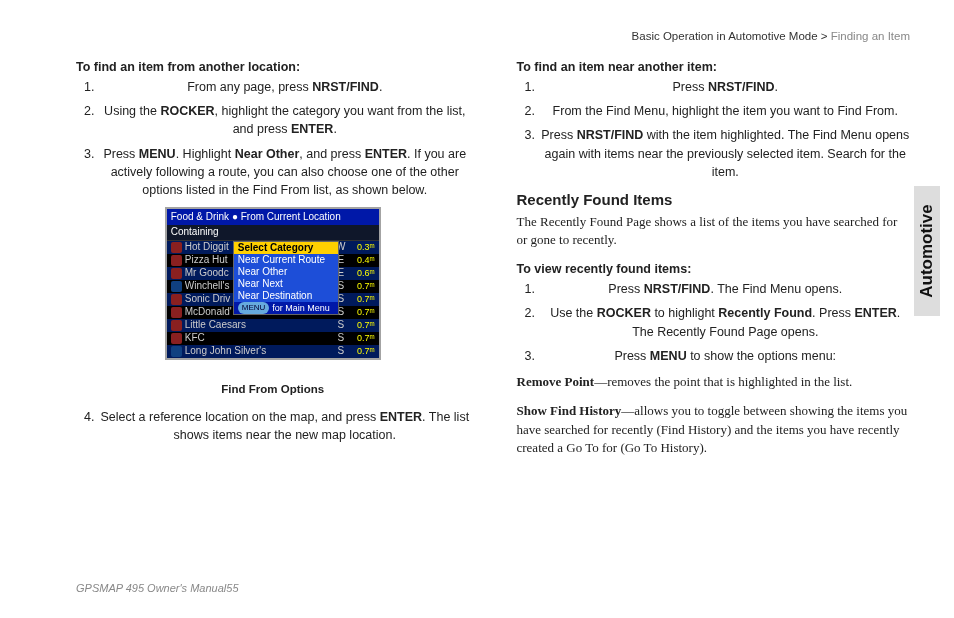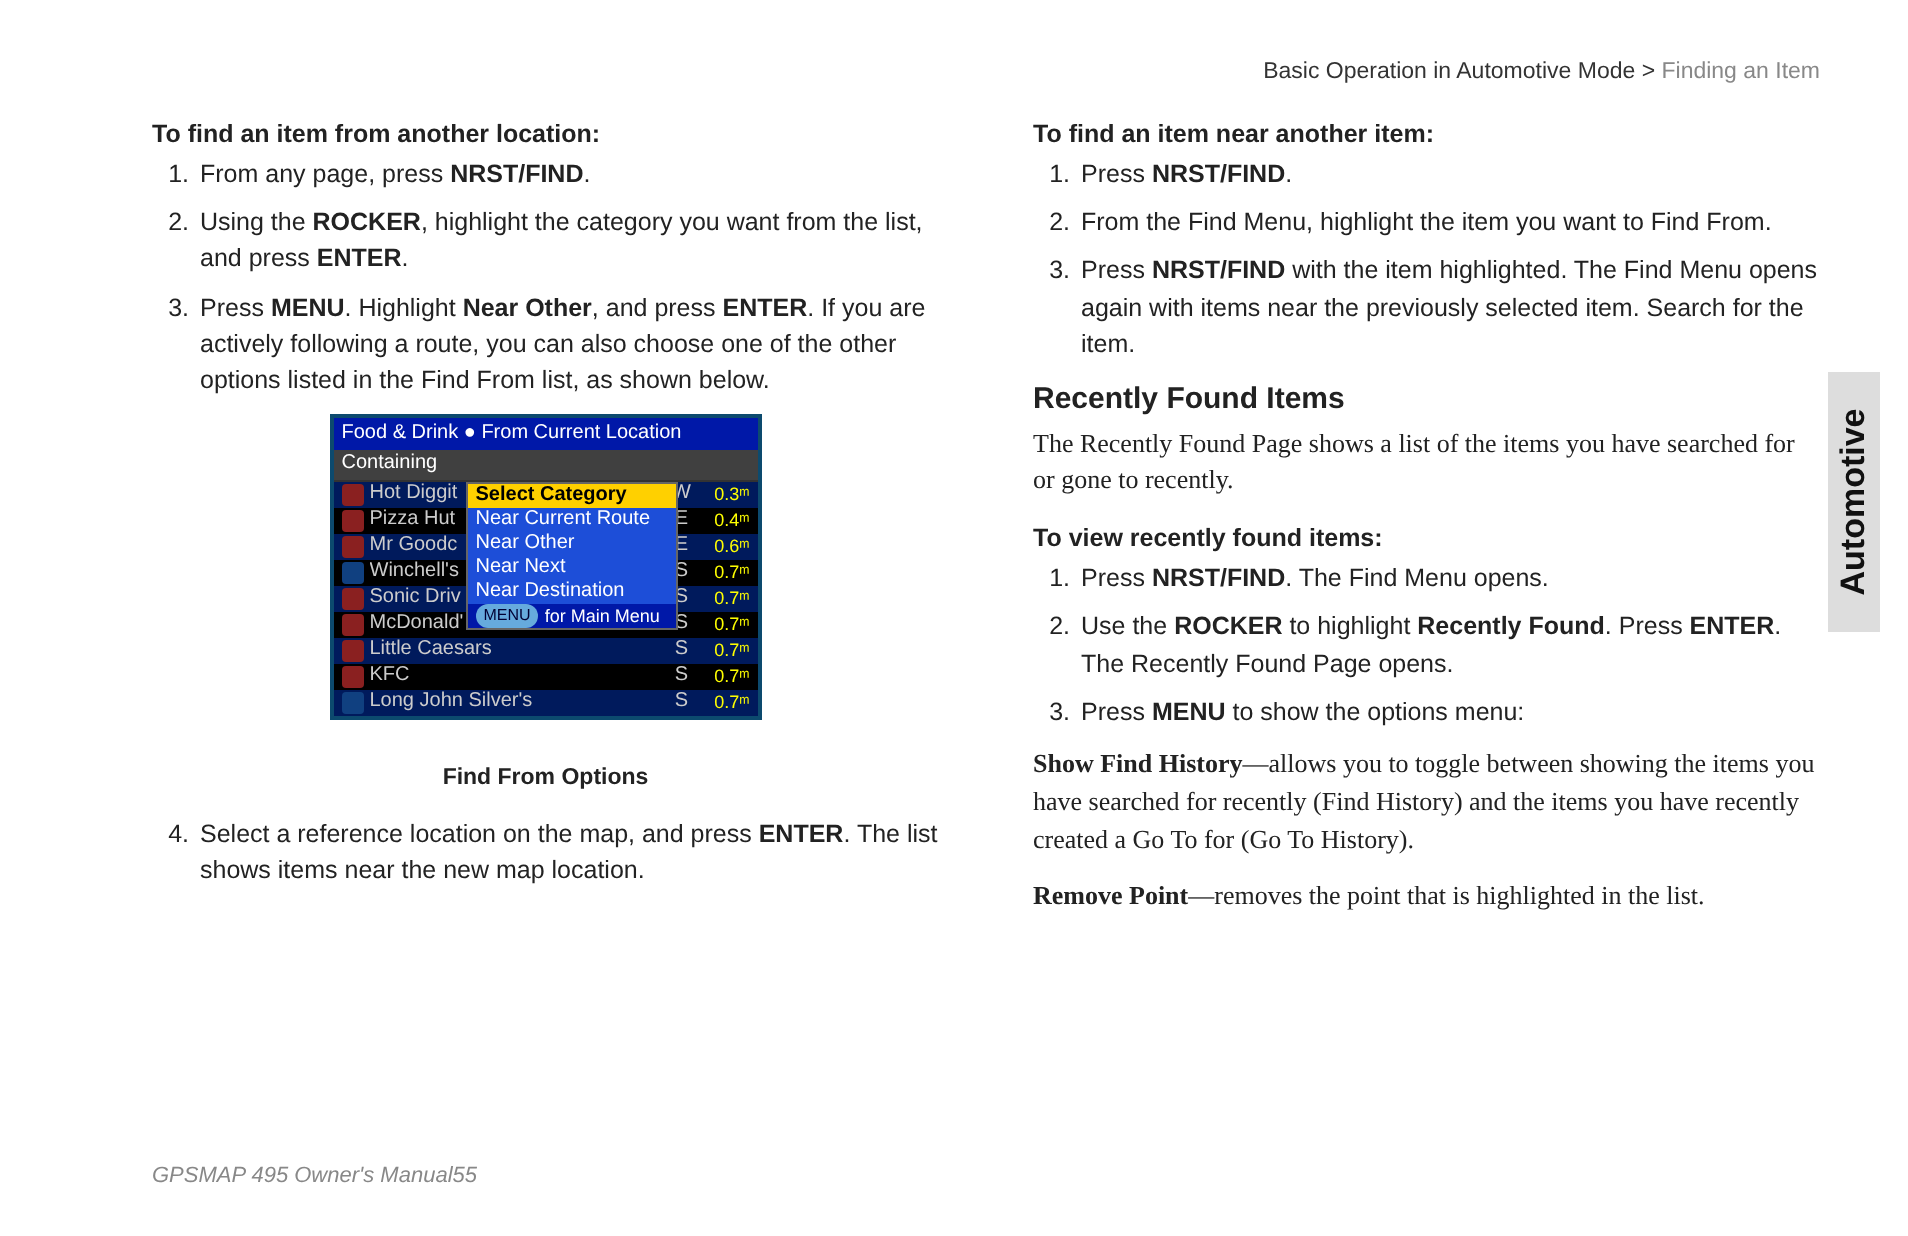--- a/index.html
+++ b/index.html
@@ -4,27 +4,27 @@
 <style>
   * { box-sizing: border-box; margin: 0; padding: 0; }
   html, body { width: 954px; height: 618px; background: #fff; font-family: Arial, Helvetica, sans-serif; color: #222; }
   .page { position: relative; width: 954px; height: 618px; padding: 30px 44px 24px 76px; }
   .breadcrumb { position: absolute; top: 30px; right: 44px; font-size: 11.5px; color: #333; }
   .breadcrumb .sub { color: #888; }
   .columns { display: flex; gap: 47px; margin-top: 28px; }
   .col { flex: 1 1 0; font-size: 12.5px; line-height: 1.45; }
   .lead { font-weight: bold; font-size: 12.5px; }
   ol { list-style: decimal; padding-left: 22px; margin-top: 2px; margin-bottom: 8px; }
-  ol li { margin-bottom: 6px; padding-left: 2px; }
+  ol li { margin-bottom: 6px; padding-left: 2px; text-align: center; }
   b { font-weight: bold; }
   .figwrap { text-align: center; margin: 8px 0 10px; }
   .caption { font-weight: bold; font-size: 11.5px; margin-top: 19px; }
-  .screenshot { display: inline-block; width: 216px; border: 2px solid #0c4a6e; text-align: left; font-family: Arial, sans-serif; background: #000; }
+  .screenshot { display: inline-block; width: 216px; border: 2px solid #a3a3a3; text-align: left; font-family: Arial, sans-serif; background: #000; }
   .ss-titlebar { background: #0018a8; color: #fff; font-size: 10px; padding: 1px 4px; }
-  .ss-sub { background: #404040; color: #fff; font-size: 10px; padding: 0 4px; border-bottom: 1px solid #333; }
+  .ss-sub { background: #0f172a; color: #fff; font-size: 10px; padding: 0 4px; border-bottom: 1px solid #333; }
   .ss-rows { position: relative; }
   .ss-row { display: flex; align-items: center; font-size: 10px; color: #fff; background: #000; height: 13px; padding: 0 4px; }
   .ss-row.blue { background: #001a5c; }
   .ss-row .icon { width: 11px; height: 11px; margin-right: 3px; display: inline-block; background: #8a2020; border-radius: 2px; }
   .ss-row .icon.b { background: #104080; }
   .ss-row .name { flex: 1; color: #ccc; white-space: nowrap; overflow: hidden; }
   .ss-row .dir { width: 12px; color: #ccc; text-align: center; }
   .ss-row .dist { width: 28px; color: #ff0; text-align: right; font-size: 9px; }
   .popup { position: absolute; top: 0; left: 66px; width: 106px; background: #1d4ed8; border: 1px solid #666; font-size: 10px; color: #fff; z-index: 2; }
   .popup .opt { padding: 0 4px; height: 12px; line-height: 12px; white-space: nowrap; }
@@ -150,22 +150,22 @@
       <h3>Recently Found Items</h3>
       <p class="serif">The Recently Found Page shows a list of the items you have searched for or gone to recently.</p>
 
       <p class="lead">To view recently found items:</p>
       <ol>
         <li><span>Press </span><b>NRST/FIND</b><span>. The Find Menu opens.</span></li>
         <li><span>Use the </span><b>ROCKER</b><span> to highlight </span><b>Recently Found</b><span>. Press </span><b>ENTER</b><span>. The Recently Found Page opens.</span></li>
         <li><span>Press </span><b>MENU</b><span> to show the options menu:</span></li>
       </ol>
 
+      <p class="serif"><b>Remove Point</b><span>—removes the point that is highlighted in the list.</span></p>
       <p class="serif"><b>Show Find History</b><span>—allows you to toggle between showing the items you have searched for recently (Find History) and the items you have recently created a Go To for (Go To History).</span></p>
-      <p class="serif"><b>Remove Point</b><span>—removes the point that is highlighted in the list.</span></p>
     </div>
   </div>
 
   <div class="sidetab">
       <span>Automotive</span>
     </div>
 
   <div class="footer">
     <span>GPSMAP 495 Owner's Manual</span>
     <span class="pg">55</span>

